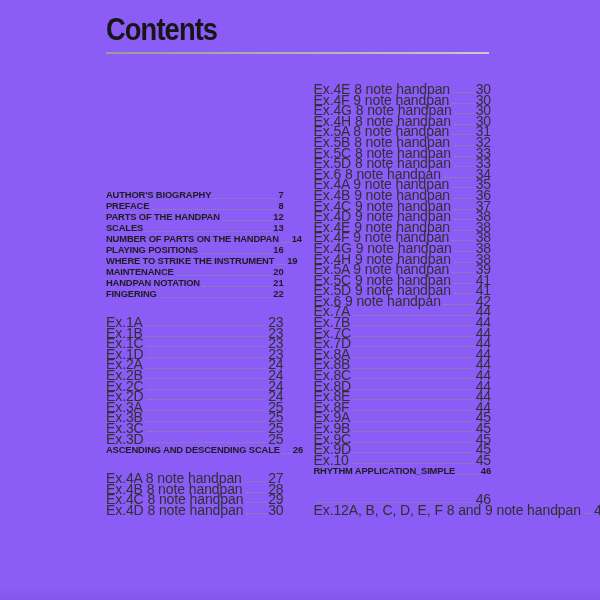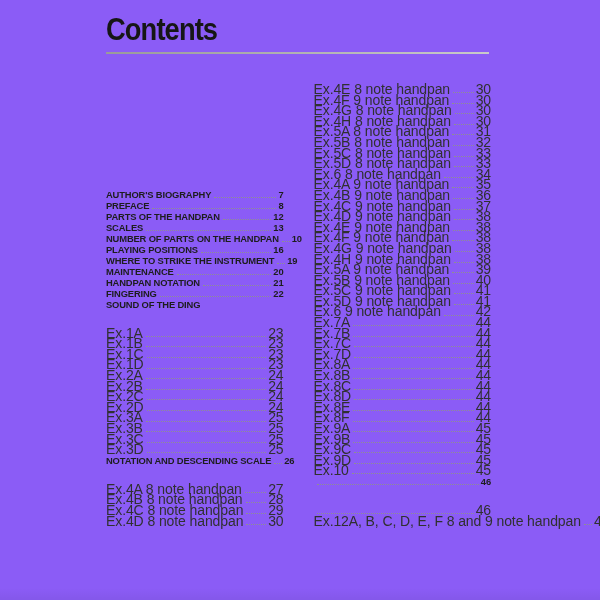--- a/index.html
+++ b/index.html
@@ -102,21 +102,21 @@
           <span class="pg">12</span>
         </div>
         <div class="row section">
           <span class="lbl">SCALES</span>
           <span class="leader"></span>
           <span class="pg">13</span>
         </div>
         <div class="row section">
           <span class="lbl">NUMBER OF PARTS ON THE HANDPAN</span>
           <span class="leader"></span>
-          <span class="pg">10</span>
+          <span class="pg">14</span>
         </div>
         <div class="row section">
           <span class="lbl">PLAYING POSITIONS</span>
           <span class="leader"></span>
           <span class="pg">16</span>
         </div>
         <div class="row section">
           <span class="lbl">WHERE TO STRIKE THE INSTRUMENT</span>
           <span class="leader"></span>
           <span class="pg">19</span>
@@ -129,23 +129,20 @@
         <div class="row section">
           <span class="lbl">HANDPAN NOTATION</span>
           <span class="leader"></span>
           <span class="pg">21</span>
         </div>
         <div class="row section">
           <span class="lbl">FINGERING</span>
           <span class="leader"></span>
           <span class="pg">22</span>
         </div>
-        <div class="row heading">
-          <span class="lbl">SOUND OF THE DING</span>
-        </div>
         <div class="row item">
           <span class="lbl">Ex.1A</span>
           <span class="leader"></span>
           <span class="pg">23</span>
         </div>
         <div class="row item">
           <span class="lbl">Ex.1B</span>
           <span class="leader"></span>
           <span class="pg">23</span>
         </div>
@@ -193,21 +190,21 @@
           <span class="lbl">Ex.3C</span>
           <span class="leader"></span>
           <span class="pg">25</span>
         </div>
         <div class="row item">
           <span class="lbl">Ex.3D</span>
           <span class="leader"></span>
           <span class="pg">25</span>
         </div>
         <div class="row section">
-          <span class="lbl">NOTATION AND DESCENDING SCALE</span>
+          <span class="lbl">ASCENDING AND DESCENDING SCALE</span>
           <span class="leader"></span>
           <span class="pg">26</span>
         </div>
         <div class="row item">
           <span class="lbl">Ex.4A 8 note handpan</span>
           <span class="leader"></span>
           <span class="pg">27</span>
         </div>
         <div class="row item">
           <span class="lbl">Ex.4B 8 note handpan</span>
@@ -310,25 +307,20 @@
           <span class="lbl">Ex.4H 9 note handpan</span>
           <span class="leader"></span>
           <span class="pg">38</span>
         </div>
         <div class="row item">
           <span class="lbl">Ex.5A 9 note handpan</span>
           <span class="leader"></span>
           <span class="pg">39</span>
         </div>
         <div class="row item">
-          <span class="lbl">Ex.5B 9 note handpan</span>
-          <span class="leader"></span>
-          <span class="pg">40</span>
-        </div>
-        <div class="row item">
           <span class="lbl">Ex.5C 9 note handpan</span>
           <span class="leader"></span>
           <span class="pg">41</span>
         </div>
         <div class="row item">
           <span class="lbl">Ex.5D 9 note handpan</span>
           <span class="leader"></span>
           <span class="pg">41</span>
         </div>
         <div class="row item">
@@ -405,20 +397,21 @@
           <span class="lbl">Ex.9D</span>
           <span class="leader"></span>
           <span class="pg">45</span>
         </div>
         <div class="row item">
           <span class="lbl">Ex.10</span>
           <span class="leader"></span>
           <span class="pg">45</span>
         </div>
         <div class="row section">
+          <span class="lbl">RHYTHM APPLICATION_SIMPLE</span>
           <span class="leader"></span>
           <span class="pg">46</span>
         </div>
         <div class="row item">
           <span class="leader"></span>
           <span class="pg">46</span>
         </div>
         <div class="row item">
           <span class="lbl">Ex.12A, B, C, D, E, F 8 and 9 note handpan</span>
           <span class="leader"></span>

